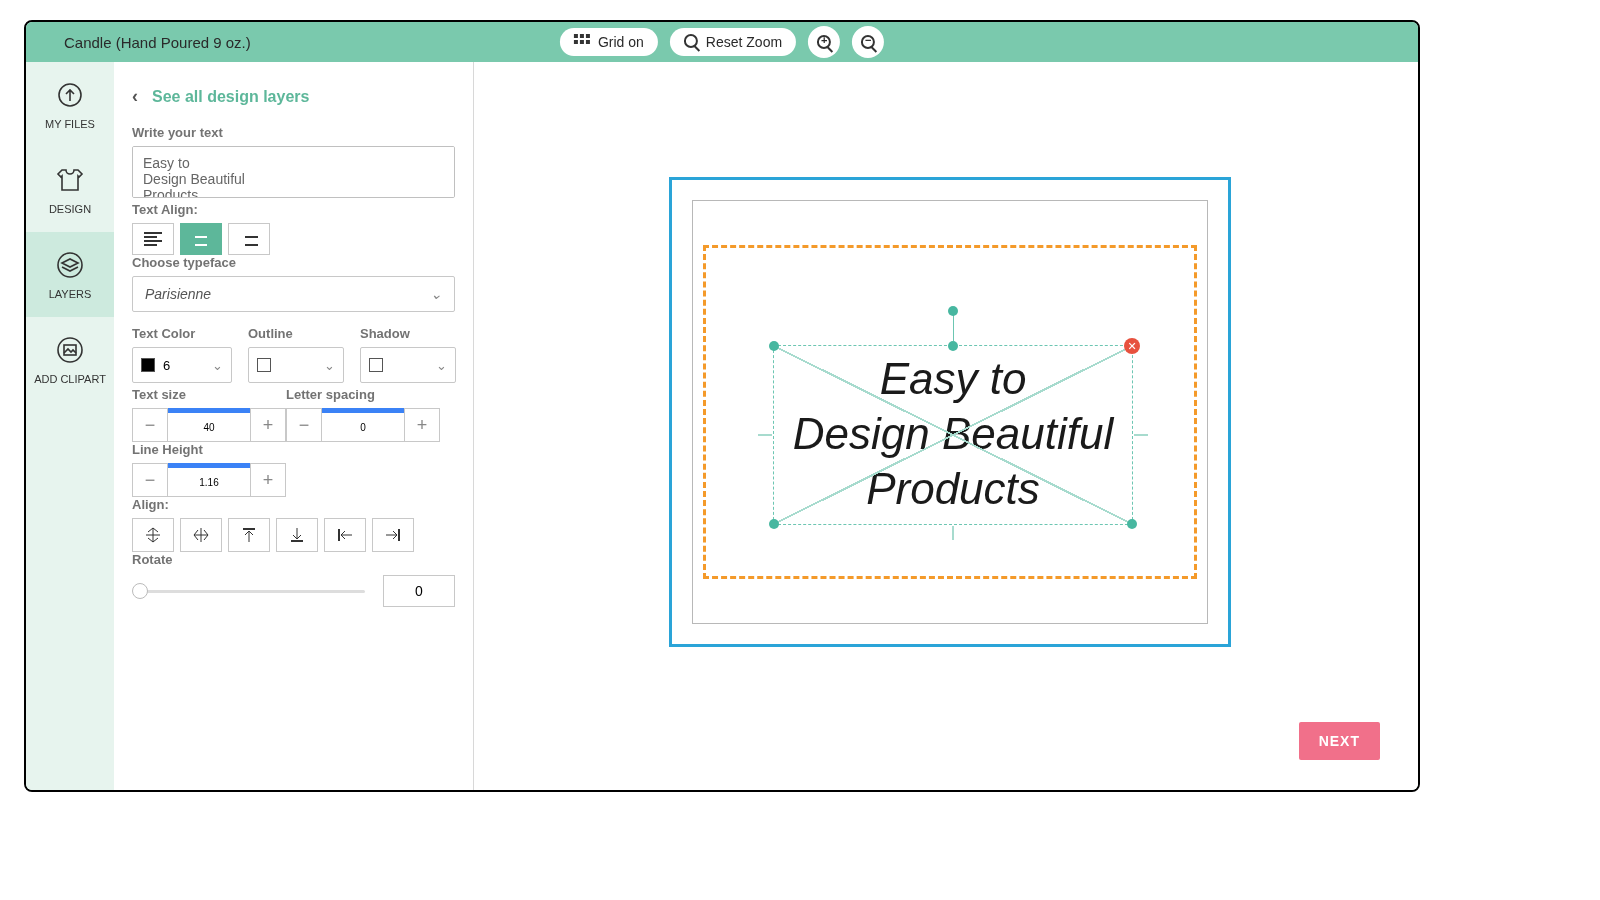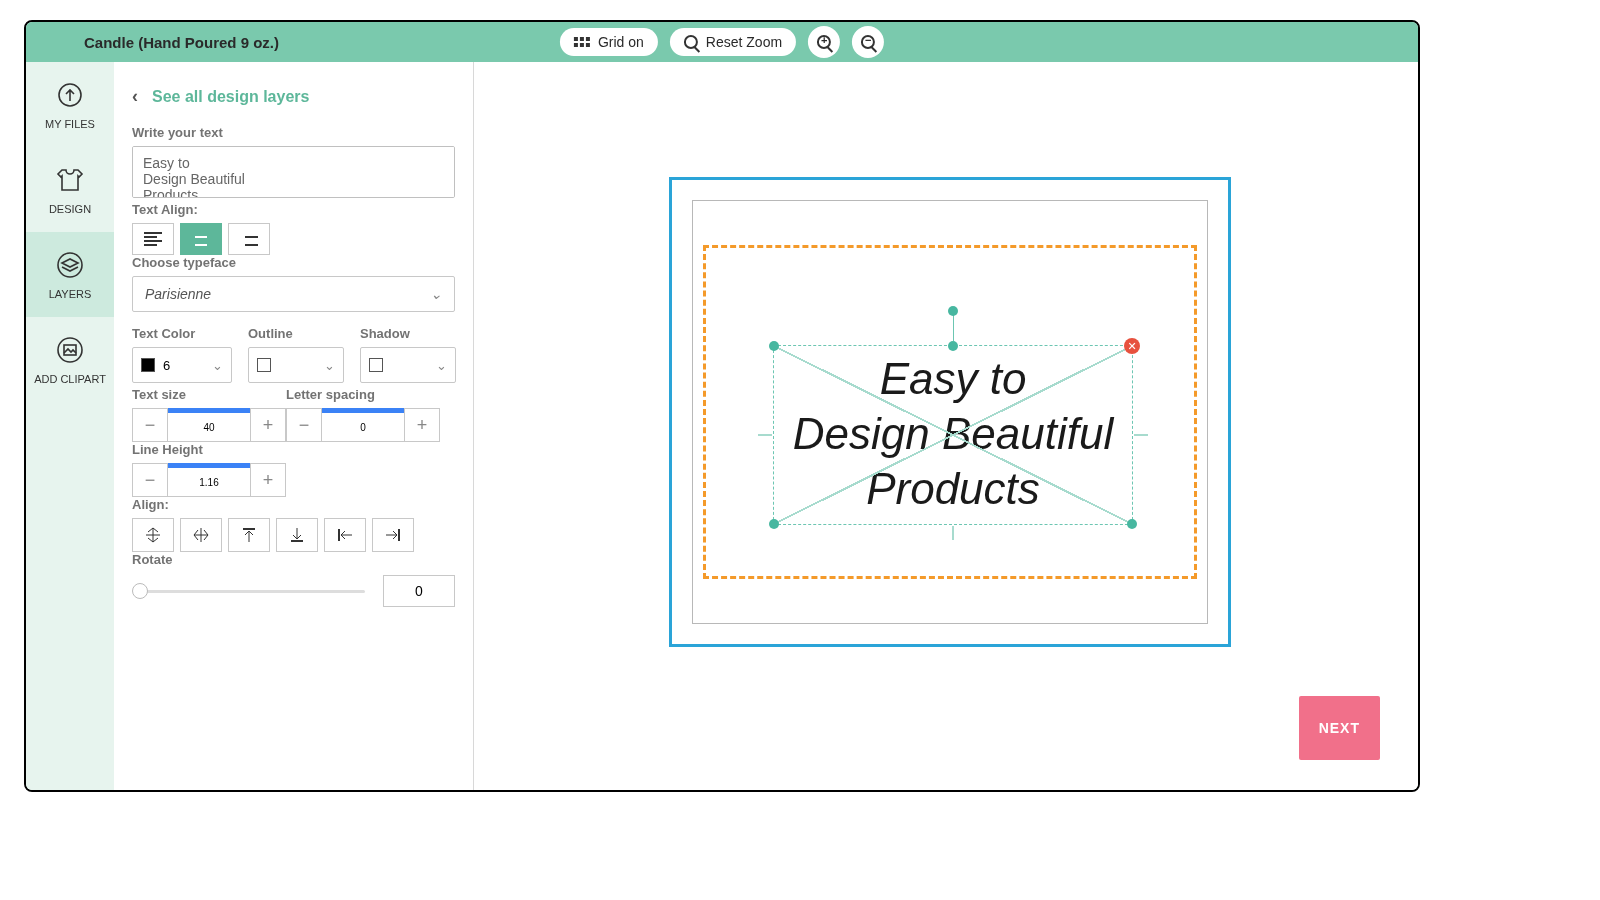--- a/index.html
+++ b/index.html
@@ -2,23 +2,23 @@
 <html><head>
 <meta charset="utf-8">
 <style>
   * { box-sizing: border-box; margin: 0; padding: 0; font-family: Arial, Helvetica, sans-serif; }
   html, body { width: 1600px; height: 900px; background: #fff; overflow: hidden; }
 
   .frame { position: absolute; left: 24px; top: 20px; right: 180px; bottom: 108px; border: 2px solid #000; border-radius: 8px; overflow: hidden; background: #e7f4ee; }
 
   
   .topbar { position: absolute; left: 0; right: 0; top: 0; height: 40px; background: #7ac9ad; display: flex; align-items: center; color: #2a2a2a; font-size: 15px; }
-  .topbar .title { margin-left: 58px; font-weight: bold; }
+  .topbar .title { margin-left: 38px; }
   .tb-controls { position: absolute; left: 50%; transform: translateX(-50%); display: flex; gap: 12px; align-items: center; }
-  .pill { background: #fff; border-radius: 20px; padding: 6px 14px; font-size: 14px; display: flex; align-items: center; gap: 8px; cursor: pointer; }
+  .pill { background: #fff; border-radius: 20px; padding: 6px 14px; font-size: 14px; display: flex; gap: 8px; cursor: pointer; }
   .circle-btn { width: 32px; height: 32px; border-radius: 50%; background: #fff; display: flex; align-items: center; justify-content: center; cursor: pointer; }
   .mag { width: 14px; height: 14px; border: 2px solid #333; border-radius: 50%; position: relative; }
   .mag::after { content:""; position:absolute; width:2px; height:7px; background:#333; bottom:-6px; right:-2px; transform: rotate(-45deg); }
   .mag.plus::before { content:"+"; position:absolute; top:-3px; left:2px; font-size:11px; font-weight:bold; }
   .mag.minus::before { content:"−"; position:absolute; top:-3px; left:2px; font-size:11px; font-weight:bold; }
   .grid-icon { display:grid; grid-template-columns: repeat(3,4px); grid-template-rows: repeat(2,4px); gap:2px; }
   .grid-icon span { background:#333; }
 
   
   .rail { position:absolute; left:0; top:40px; bottom:0; width:88px; background:#e7f4ee; }
@@ -80,21 +80,21 @@
   .h-tl{left:-5px;top:-5px}.h-bl{left:-5px;bottom:-5px}.h-br{right:-5px;bottom:-5px}
   .h-tc{left:calc(50% - 5px);top:-5px}.h-rot{left:calc(50% - 5px);top:-40px}
   .rot-line{position:absolute;left:50%;top:-35px;width:1px;height:30px;background:#6cc6b2}
   .del-handle{position:absolute;right:-8px;top:-8px;width:16px;height:16px;border-radius:50%;background:#e7513e;color:#fff;font-size:11px;display:flex;align-items:center;justify-content:center;cursor:pointer}
   .ext-line{position:absolute;width:14px;height:2px;background:#a7dbce}
   .ext-l{left:-16px;top:calc(50% - 1px)}.ext-r{right:-16px;top:calc(50% - 1px)}
   .ext-t{left:calc(50% - 1px);top:auto;bottom:-16px;width:2px;height:14px}
 
   .canvas-text { position:absolute; left:80px; top:150px; width:360px; text-align:center; font-family:'Brush Script MT', cursive; font-size:44px; line-height:1.25; color:#1a1a1a; font-style:italic; }
 
-  .next-btn { position:absolute; right:38px; bottom:30px; background:#f1708a; color:#fff; font-weight:bold; font-size:14px; letter-spacing:1px; padding:24px 20px; border-radius:2px; cursor:pointer; }
+  .next-btn { position:absolute; right:38px; bottom:30px; background:#f1708a; color:#fff; font-weight:bold; font-size:14px; letter-spacing:1px; padding:11px 20px; border-radius:2px; cursor:pointer; }
 
 </style>
 </head>
 <body>
 
 <div class="frame">
 
   <div class="topbar">
     <span class="title">Candle (Hand Poured 9 oz.)</span>
     <div class="tb-controls">

